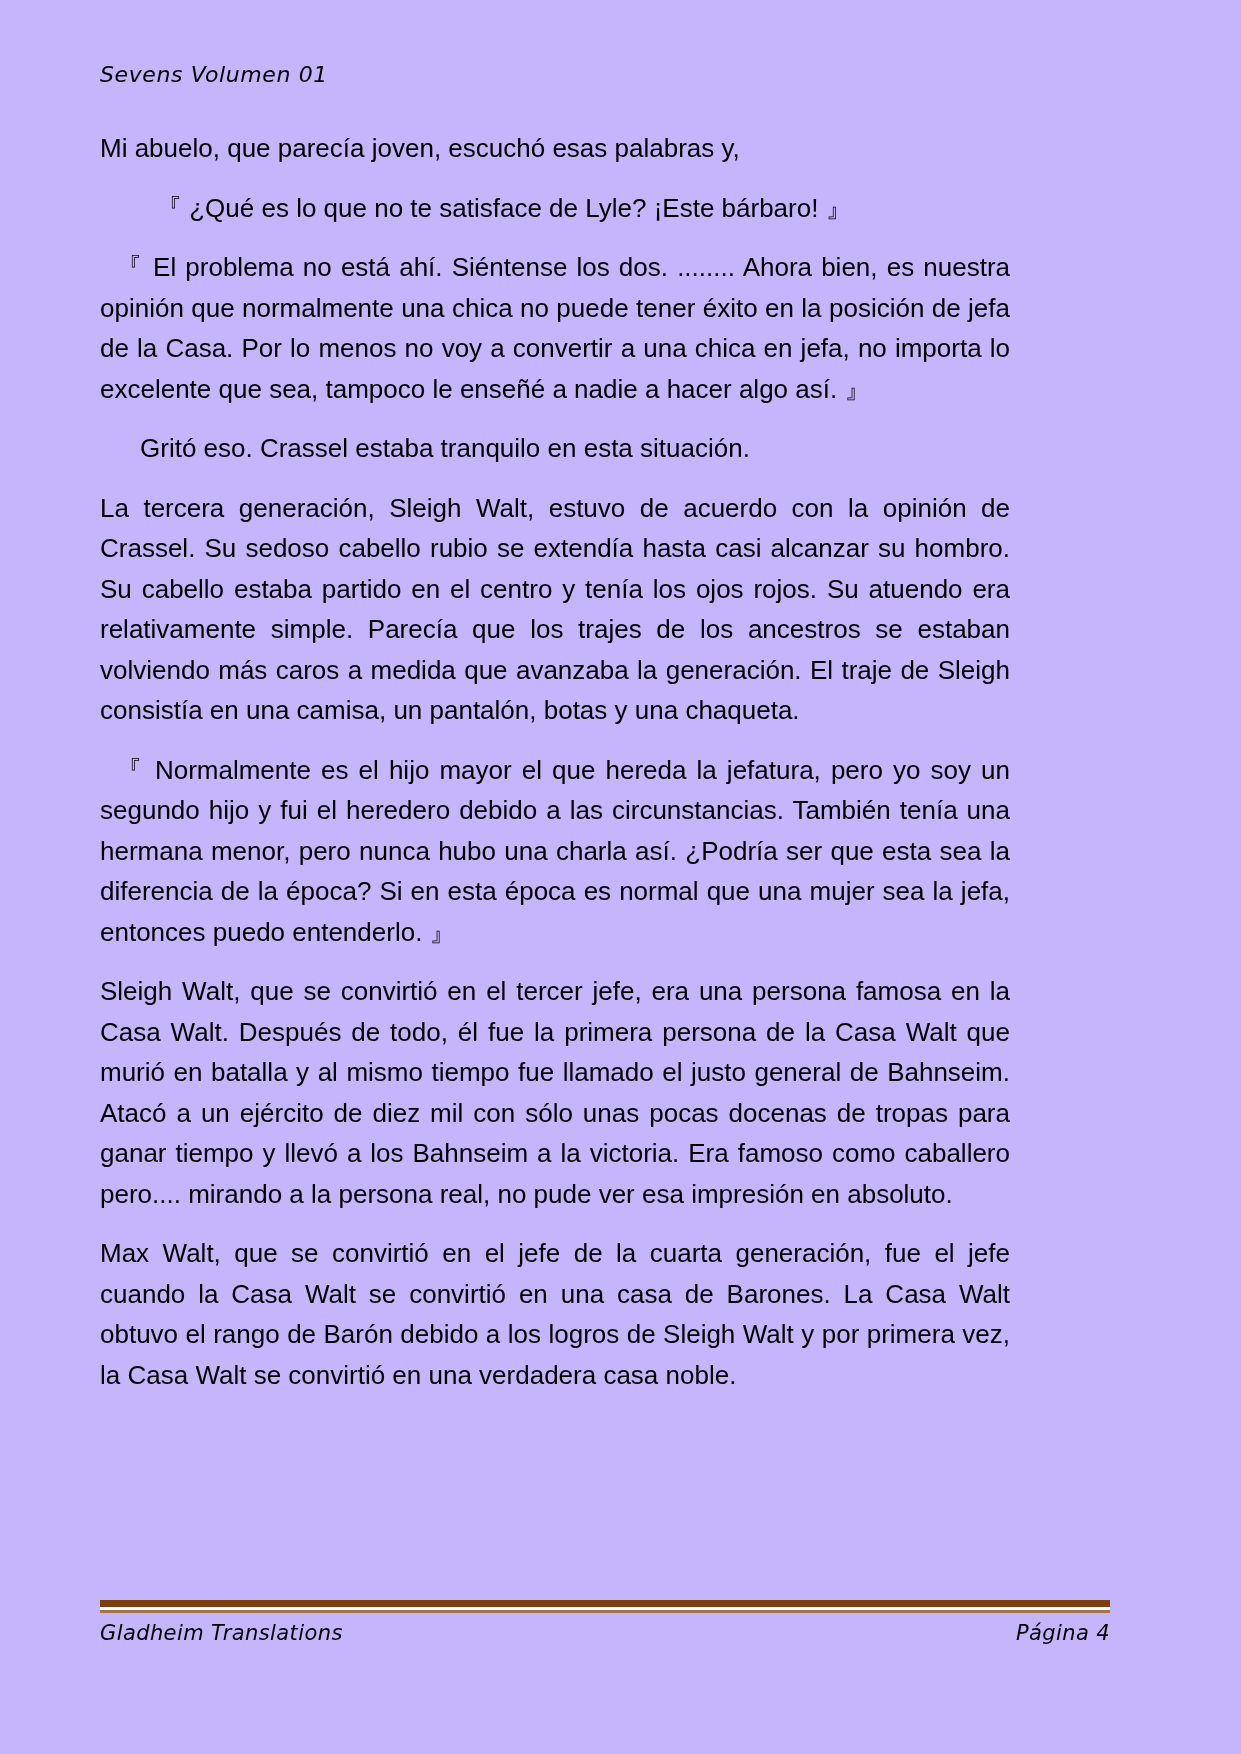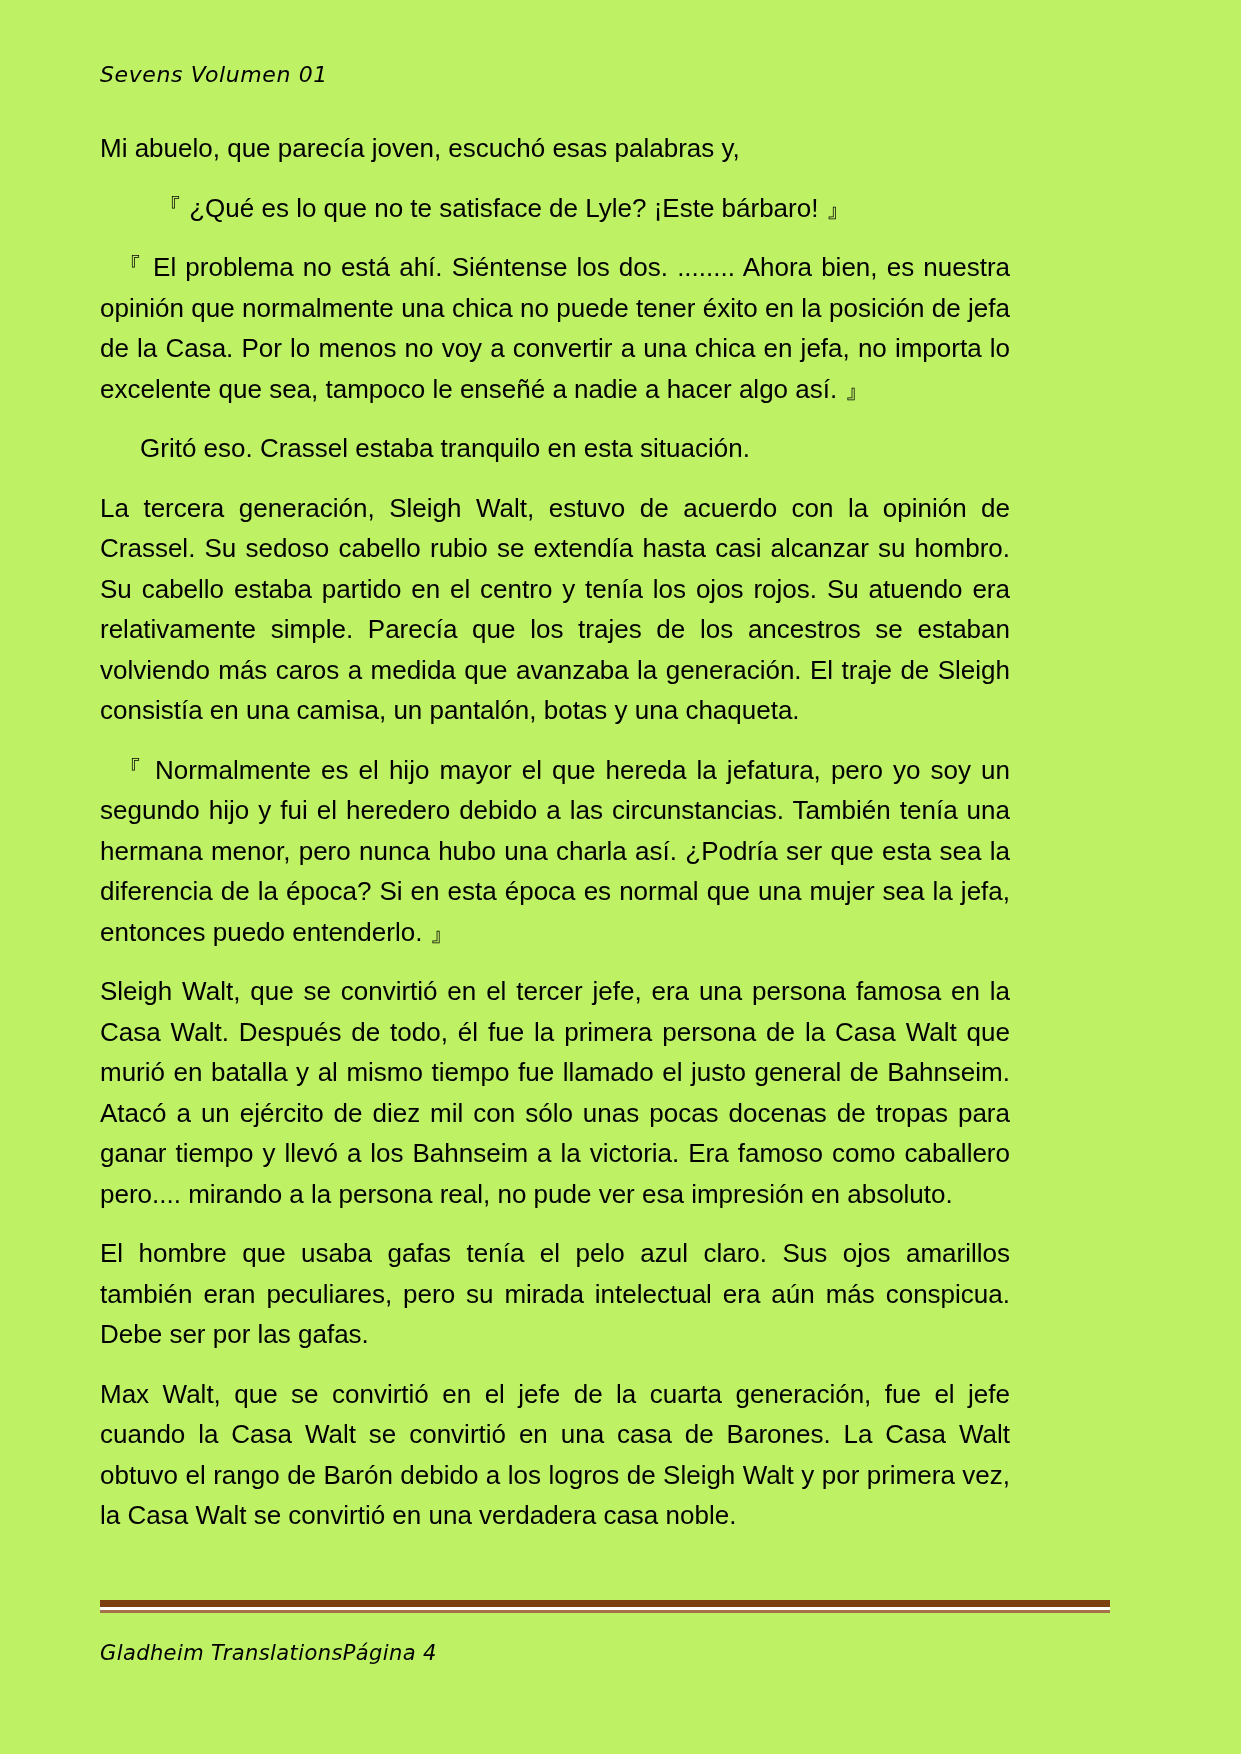--- a/index.html
+++ b/index.html
@@ -4,21 +4,21 @@
 <style>
   html, body {
     margin: 0;
     padding: 0;
     background: #ffffff;
   }
   .page {
     position: relative;
     width: 1241px;
     height: 1754px;
-    background: #bef264;
+    background: #c4b5fd;
     box-sizing: border-box;
     overflow: hidden;
     font-family: "Liberation Sans", sans-serif;
   }
 
   
   .header {
     position: absolute;
     left: 100px;
     top: 62px;
@@ -82,22 +82,23 @@
     background: #ffffff;
     width: 100%;
   }
   .footer-rule .bar-thin {
     height: 3px;
     background: #A5724B;
     width: 100%;
   }
   .footer-row {
     display: flex;
+    justify-content: space-between;
     align-items: baseline;
-    margin-top: 28px;
+    margin-top: 8px;
   }
   .footer-text {
     font-family: "DejaVu Sans", sans-serif;
     font-style: italic;
     font-size: 21px;
     color: #000000;
     letter-spacing: 0.4px;
     white-space: nowrap;
   }
 </style>
@@ -111,21 +112,20 @@
   </div>
 
   <div class="content">
     <p class="para">Mi abuelo, que parecía joven, escuchó esas palabras y,</p>
     <p class="para dialogue nolast">『 ¿Qué es lo que no te satisface de Lyle? ¡Este bárbaro! 』</p>
     <p class="para dialogue">『 El problema no está ahí. Siéntense los dos. ........ Ahora bien, es nuestra opinión que normalmente una chica no puede tener éxito en la posición de jefa de la Casa. Por lo menos no voy a convertir a una chica en jefa, no importa lo excelente que sea, tampoco le enseñé a nadie a hacer algo así. 』</p>
     <p class="para nolast">Gritó eso. Crassel estaba tranquilo en esta situación.</p>
     <p class="para">La tercera generación, Sleigh Walt, estuvo de acuerdo con la opinión de Crassel. Su sedoso cabello rubio se extendía hasta casi alcanzar su hombro. Su cabello estaba partido en el centro y tenía los ojos rojos. Su atuendo era relativamente simple. Parecía que los trajes de los ancestros se estaban volviendo más caros a medida que avanzaba la generación. El traje de Sleigh consistía en una camisa, un pantalón, botas y una chaqueta.</p>
     <p class="para dialogue">『 Normalmente es el hijo mayor el que hereda la jefatura, pero yo soy un segundo hijo y fui el heredero debido a las circunstancias. También tenía una hermana menor, pero nunca hubo una charla así. ¿Podría ser que esta sea la diferencia de la época? Si en esta época es normal que una mujer sea la jefa, entonces puedo entenderlo. 』</p>
     <p class="para">Sleigh Walt, que se convirtió en el tercer jefe, era una persona famosa en la Casa Walt. Después de todo, él fue la primera persona de la Casa Walt que murió en batalla y al mismo tiempo fue llamado el justo general de Bahnseim. Atacó a un ejército de diez mil con sólo unas pocas docenas de tropas para ganar tiempo y llevó a los Bahnseim a la victoria. Era famoso como caballero pero.... mirando a la persona real, no pude ver esa impresión en absoluto.</p>
-    <p class="para">El hombre que usaba gafas tenía el pelo azul claro. Sus ojos amarillos también eran peculiares, pero su mirada intelectual era aún más conspicua. Debe ser por las gafas.</p>
     <p class="para">Max Walt, que se convirtió en el jefe de la cuarta generación, fue el jefe cuando la Casa Walt se convirtió en una casa de Barones. La Casa Walt obtuvo el rango de Barón debido a los logros de Sleigh Walt y por primera vez, la Casa Walt se convirtió en una verdadera casa noble.</p>
   </div>
 
   <div class="footer">
     <div class="footer-rule">
       <div class="bar-thick"></div>
       <div class="bar-gap"></div>
       <div class="bar-thin"></div>
     </div>
     <div class="footer-row">

